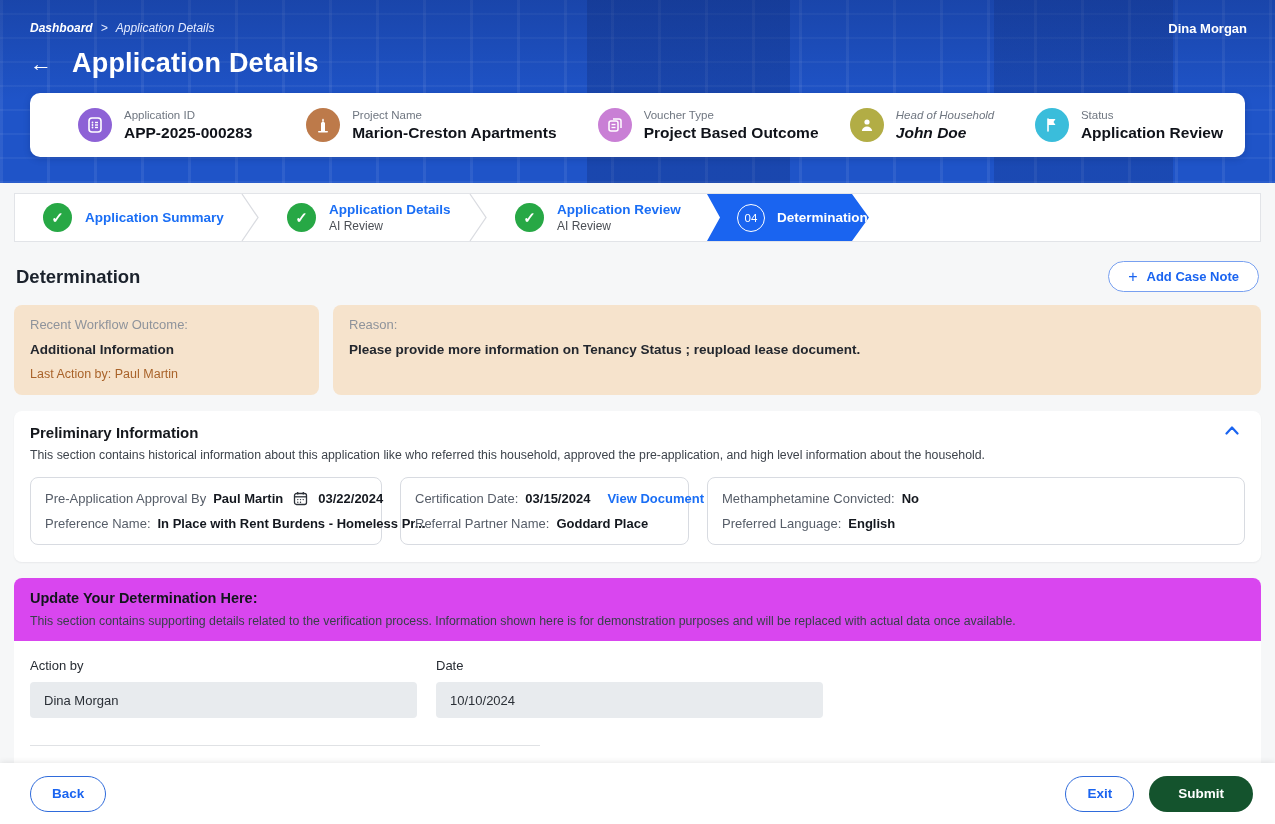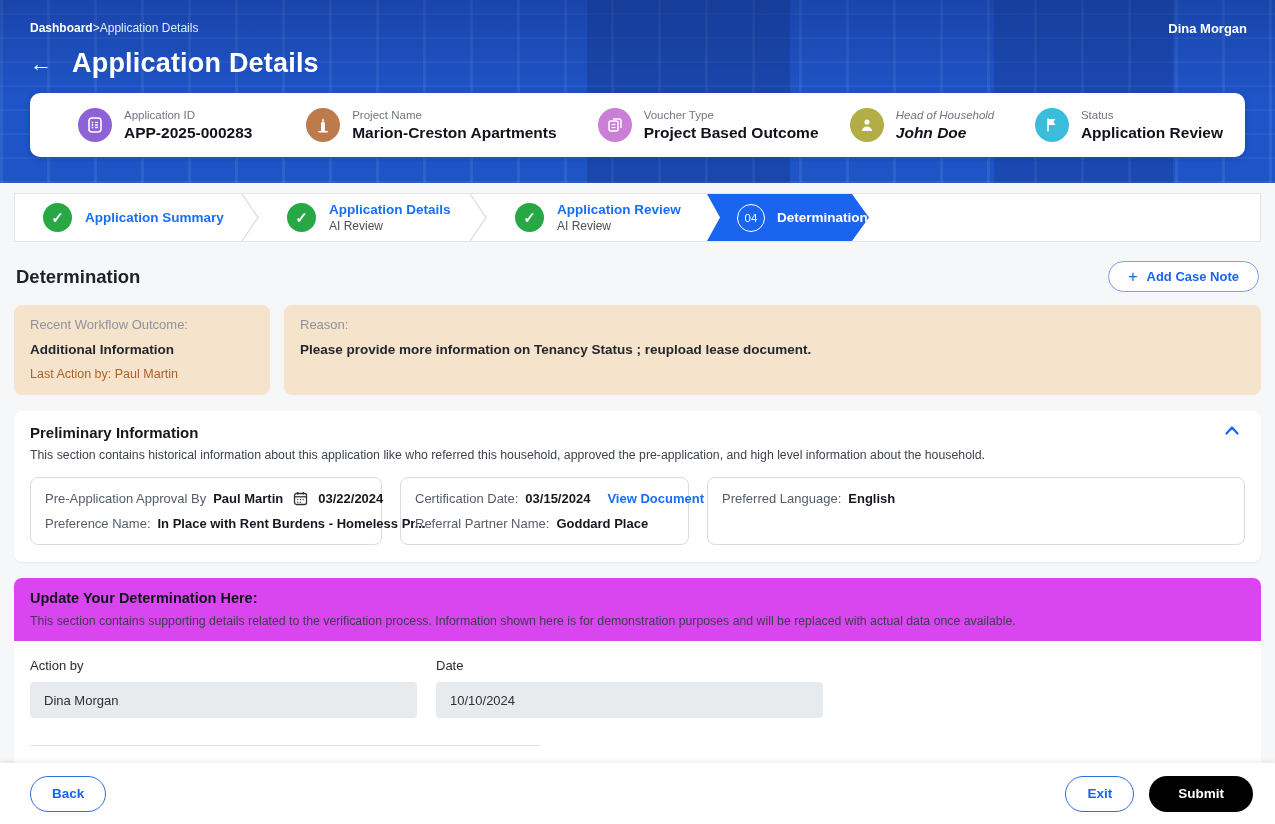--- a/index.html
+++ b/index.html
@@ -9,21 +9,21 @@
   
   .header {
     height:183px; padding:0 30px; position:relative; color:#fff;
     background:
       linear-gradient(180deg, rgba(14,38,108,.32), rgba(14,38,108,0) 55%),
       linear-gradient(90deg, rgba(8,24,82,0) 0 46%, rgba(8,24,82,.22) 46% 62%, rgba(8,24,82,0) 62% 78%, rgba(8,24,82,.18) 78% 92%, rgba(8,24,82,0) 92%),
       repeating-linear-gradient(90deg, rgba(255,255,255,.07) 0 3px, rgba(255,255,255,0) 3px 47px),
       repeating-linear-gradient(0deg, rgba(255,255,255,.05) 0 2px, rgba(255,255,255,0) 2px 24px),
       #1f54c8;
   }
-  .breadcrumb { padding-top:21px; font-size:12px; display:flex; align-items:center; color:#e4ebff; }
+  .breadcrumb { padding-top:21px; font-size:12px; display:flex; gap:8px; align-items:center; color:#e4ebff;font-style:italic; }
   .breadcrumb .crumb-root { font-weight:bold; color:#ffffff; cursor:pointer; }
   .user-name { position:absolute; top:21px; right:28px; font-size:13px; font-weight:bold; color:#fff; }
   .title-row { margin-top:13px; display:flex; align-items:center; gap:20px; }
   .back-arrow { font-size:22px; line-height:1; cursor:pointer; }
   .page-title { font-size:27px; font-weight:bold; letter-spacing:.2px; }
 
   .info-card {
     margin-top:14px; height:64px; background:#fff; border-radius:10px;
     display:flex; align-items:center; padding:0 22px;
     box-shadow:0 2px 6px rgba(10,30,90,.25); color:#10131a;
@@ -57,21 +57,21 @@
 
   
   .section-head-row { display:flex; justify-content:space-between; align-items:center; margin:19px 16px 0; }
   .h-determination { font-size:18.5px; font-weight:bold; color:#1b222c; }
   .add-note-btn { height:31px; padding:0 19px; border-radius:17px; background:#fff; border:1.2px solid #78a0f0; color:#1a64f0; font-family:inherit; font-size:13px; font-weight:bold; display:flex; align-items:center; gap:9px; cursor:pointer; }
   .add-note-btn .plus { font-size:16px; font-weight:normal; }
 
   
   .alerts-row { display:flex; gap:14px; margin:13px 14px 0; }
   .alert { background:#f6e3cc; border-radius:8px; padding:12px 16px 14px; }
-  .alert-left { width:256px; flex:none; }
+  .alert-left { width:305px; flex:none; }
   .alert-right { flex:1; }
   .alert-label { font-size:13px; color:#8e939b; }
   .alert-value { font-size:13.5px; font-weight:bold; color:#23272e; margin-top:10px; }
   .alert-meta { font-size:12.5px; color:#a9632a; margin-top:10px; }
 
   
   .prelim-card { background:#fff; border-radius:8px; margin:16px 14px 0; padding:13px 16px 17px; box-shadow:0 1px 2px rgba(16,24,40,.06); }
   .prelim-head { display:flex; justify-content:space-between; align-items:flex-start; }
   .h-prelim { font-size:15px; font-weight:bold; color:#15181d; }
   .collapse-btn { background:none; border:none; cursor:pointer; padding:2px 6px; }
@@ -96,21 +96,21 @@
   .divider { margin:27px 16px 0; width:510px; border-top:1px solid #e0e2e5; }
   .summary-block { padding:17px 16px 0; font-size:13px; }
   .summary-label { color:#272c33; }
   .sum-item { display:flex; align-items:center; gap:9px; margin-top:8px; color:#33383f; }
   .warn-icon { color:#8f959d; font-size:14px; }
 
   
   .footer { position:absolute; left:0; right:0; bottom:0; height:61px; background:#fff; box-shadow:0 -1px 6px rgba(0,0,0,.09); display:flex; align-items:center; justify-content:space-between; padding:0 22px 0 30px; }
   .btn { height:36px; border-radius:19px; font-family:inherit; font-size:13.5px; font-weight:bold; cursor:pointer; }
   .btn-outline { background:#fff; border:1.2px solid #2f6bdb; color:#1a64f0; padding:0 21px; }
-  .btn-primary { background:#000000; border:none; color:#fff; padding:0 29px; }
+  .btn-primary { background:#14532d; border:none; color:#fff; padding:0 29px; }
   .footer-right { display:flex; gap:15px; align-items:center; }
 
   svg { display:block; }
 </style>
 </head>
 <body>
 
 <div class="header">
   <div class="breadcrumb">
     <span class="crumb-root">Dashboard</span>
@@ -292,20 +292,24 @@
         <span class="val">03/15/2024</span>
         <span class="doc-link">View Document</span>
       </div>
       <div class="row">
         <span class="lab">Referral Partner Name:</span>
         <span class="val">Goddard Place</span>
       </div>
     </div>
     <div class="pcard pcard3">
       <div class="row">
+        <span class="lab">Methamphetamine Convicted:</span>
+        <span class="val">No</span>
+      </div>
+      <div class="row">
         <span class="lab">Preferred Language:</span>
         <span class="val">English</span>
       </div>
     </div>
   </div>
 </div>
 
 <div class="update-card">
   <div class="banner">
     <div class="banner-title">Update Your Determination Here:</div>

